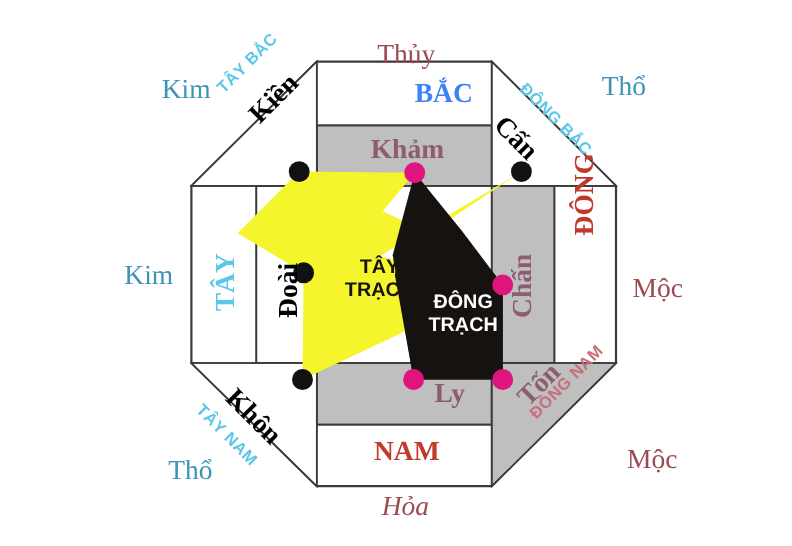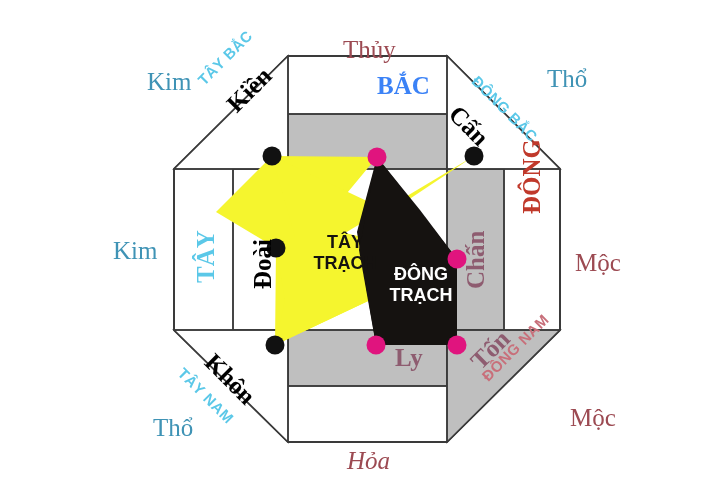--- a/index.html
+++ b/index.html
@@ -161,23 +161,25 @@
   <div class="lbl trigram-outer" style="left:462px; top:101px; color:#000000; transform:rotate(45deg); transform-origin:left top;">Cấn</div>
 
   <div class="lbl trigram-outer" style="left:466px; top:356px; color:#8E5C70; transform:rotate(-45deg); transform-origin:left top;">Tốn</div>
 
   <div class="lbl trigram-outer" style="left:218px; top:349px; color:#000000; transform:rotate(45deg); transform-origin:left top;">Khôn</div>
 
   <div class="lbl cardinal" style="left:341px; top:73px; color:#3b82f6;margin-left:36px;">BẮC</div>
 
   <div class="lbl cardinal" style="left:519px; top:214px; color:#C0392B; transform:rotate(-90deg); transform-origin:left top;">ĐÔNG</div>
 
+  <div class="lbl cardinal" style="left:340px; top:398px; color:#C0392B;">NAM</div>
 
   <div class="lbl cardinal" style="left:193px; top:283px; color:#5BC8E8; transform:rotate(-90deg); transform-origin:left top;">TÂY</div>
 
+  <div class="lbl trigram-inner" style="left:337px; top:124px; color:#8E5C70;">Khảm</div>
 
   <div class="lbl trigram-inner" style="left:463px; top:289px; color:#8E5C70; transform:rotate(-90deg); transform-origin:left top;">Chấn</div>
 
   <div class="lbl trigram-inner" style="left:355px; top:345px; color:#8E5C70;margin-left:40px;">Ly</div>
 
   <div class="lbl trigram-inner" style="left:250px; top:289px; color:#000000; transform:rotate(-90deg); transform-origin:left top;">Đoài</div>
 
   <div class="lbl zone-badge" style="left:295px; top:232px; color:#151210; width:100px;">
     <div>TÂY</div>
     <div>TRẠCH</div>

